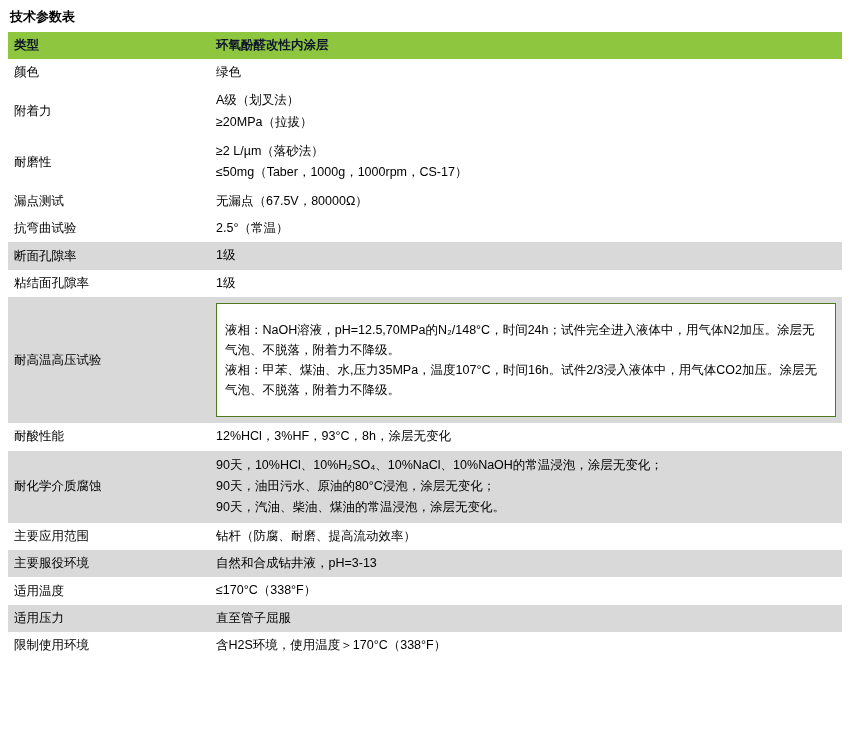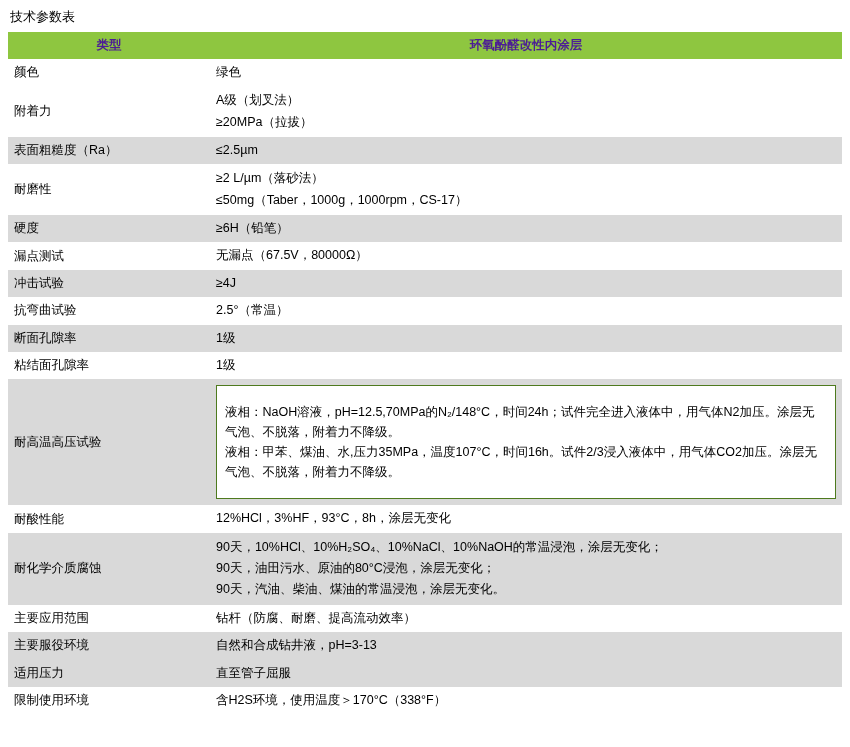--- a/index.html
+++ b/index.html
@@ -14,42 +14,41 @@
     font-size: 12.5px;
     color: #000000;
     overflow: hidden;
   }
   .page {
     padding: 6px 8px 0 8px;
     box-sizing: border-box;
     width: 850px;
   }
   .section-title {
-    font-weight: normal;
+    font-weight: bold;
     font-size: 13px;
     margin: 2px 0 6px 2px;
   }
   table {
     border-collapse: collapse;
     width: 834px;
     table-layout: fixed;
   }
   table.spec td {
     vertical-align: middle;
     padding: 4px 6px;
     line-height: 1.5;
   }
   table.spec td.label {
     width: 190px;
   }
   .row-head td {
     background: #8ec640;
     font-weight: bold;
-    color: #4c1d95;
-    text-align: center;
+    color: #0f172a;
   }
   .row-alt td {
     background: #d9d9d9;
   }
   .row-plain td {
     background: #ffffff;
     margin-top: 48px;
   }
   .multiline div {
     line-height: 1.55;
@@ -88,55 +87,37 @@
 
 
       <tr class="row-plain">
         <td class="label">附着力</td>
         <td class="multiline cell-pad-lines">
           <div>A级（划叉法）</div>
           <div>≥20MPa（拉拔）</div>
         </td>
       </tr>
 
-      <tr class="row-alt">
-        <td class="label">表面粗糙度（Ra）</td>
-        <td class="multiline">
-          <div>≤2.5µm</div>
-        </td>
-      </tr>
 
       <tr class="row-plain">
         <td class="label">耐磨性</td>
         <td class="multiline cell-pad-lines">
           <div>≥2 L/µm（落砂法）</div>
           <div>≤50mg（Taber，1000g，1000rpm，CS-17）</div>
         </td>
       </tr>
 
-      <tr class="row-alt">
-        <td class="label">硬度</td>
-        <td class="multiline">
-          <div>≥6H（铅笔）</div>
-        </td>
-      </tr>
 
       <tr class="row-plain">
         <td class="label">漏点测试</td>
         <td class="multiline">
           <div>无漏点（67.5V，80000Ω）</div>
         </td>
       </tr>
 
-      <tr class="row-alt">
-        <td class="label">冲击试验</td>
-        <td class="multiline">
-          <div>≥4J</div>
-        </td>
-      </tr>
 
       <tr class="row-plain">
         <td class="label">抗弯曲试验</td>
         <td class="multiline">
           <div>2.5°（常温）</div>
         </td>
       </tr>
 
       <tr class="row-alt">
         <td class="label">断面孔隙率</td>
@@ -187,20 +168,26 @@
         </td>
       </tr>
 
       <tr class="row-alt">
         <td class="label">主要服役环境</td>
         <td class="multiline">
           <div>自然和合成钻井液，pH=3-13</div>
         </td>
       </tr>
 
+      <tr class="row-plain">
+        <td class="label">适用温度</td>
+        <td class="multiline">
+          <div>≤170°C（338°F）</div>
+        </td>
+      </tr>
 
       <tr class="row-alt">
         <td class="label">适用压力</td>
         <td class="multiline">
           <div>直至管子屈服</div>
         </td>
       </tr>
 
       <tr class="row-plain">
         <td class="label">限制使用环境</td>

